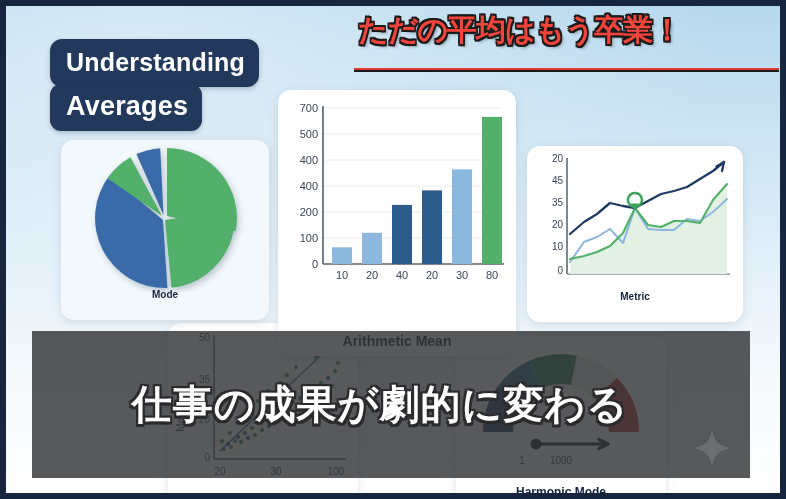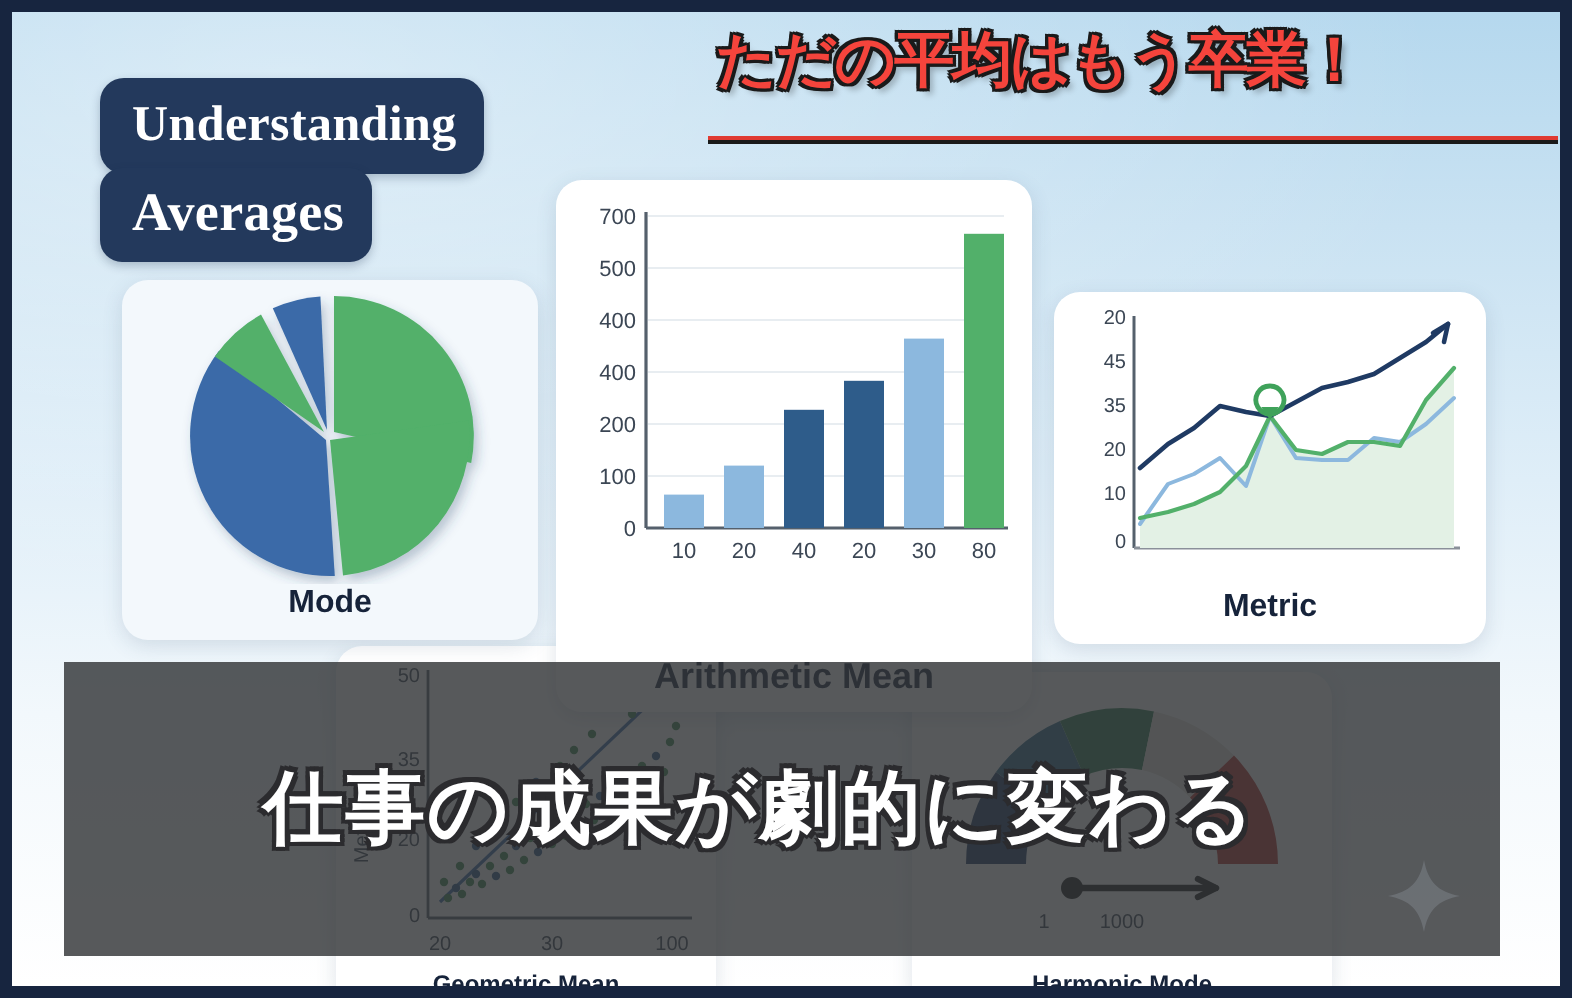--- a/index.html
+++ b/index.html
@@ -18,21 +18,21 @@
       linear-gradient(to bottom, #b5d8ee 0%, #c9e2f2 22%, #dfeef8 48%, #f2f8fc 72%, #ffffff 100%);
   }
   
   #canvas::before{
     content:""; position:absolute; inset:0;
     background: radial-gradient(120% 85% at 18% 8%, rgba(255,255,255,.45), rgba(255,255,255,0) 62%);
     pointer-events:none;
   }
 
   
-  .title-wrap{ position:absolute; left:44px; top:33px; z-index:6;font-family:Liberation Serif, serif; }
+  .title-wrap{ position:absolute; left:44px; top:33px; z-index:6; }
   .chip{
     background:#23395c; color:#ffffff; border-radius:12px;
     font-weight:bold; letter-spacing:.2px; line-height:1;
     box-shadow:0 2px 5px rgba(20,40,70,.25);
     display:inline-block;
   }
   .chip.line1{ font-size:25px; padding:11px 14px 12px 16px; }
   .chip.line2{ font-size:27px; padding:9px 14px 11px 16px; margin-top:-3px; border-radius:11px; }
 
   
@@ -53,22 +53,22 @@
     background:#e03a32; border-bottom:2px solid #1a1a1a;
   }
 
   
   .card{
     position:absolute; background:#ffffff; border-radius:13px;
     box-shadow:0 3px 10px rgba(60,90,120,.16);
     z-index:4;
   }
   .card-label{
-    position:absolute; left:0; right:0; bottom:9px; text-align:center;
-    font-size:16px; font-weight:bold; color:#16233a;
+    position:absolute; left:0; right:0; bottom:20px; text-align:center;
+    font-size:10px; font-weight:bold; color:#16233a;
   }
 
   #card-mode { left:55px;  top:134px; width:208px; height:180px; background:#f3f8fc; }
   #card-arith{ left:272px; top:84px;  width:238px; height:266px; }
   #card-median{left:521px; top:140px; width:216px; height:176px; }
 
   svg{ display:block; }
 
   
   #overlay{
@@ -181,21 +181,21 @@
 
       <g class="tickfont" text-anchor="middle">
         <text x="64" y="189">10</text>
         <text x="94" y="189">20</text>
         <text x="124" y="189">40</text>
         <text x="154" y="189">20</text>
         <text x="184" y="189">30</text>
         <text x="214" y="189">80</text>
       </g>
     </svg>
-    <div class="card-label" style="font-size:18px;bottom:7px;">Arithmetic Mean</div>
+    <div class="card-label" style="font-size:14px;bottom:7px;">Arithmetic Mean</div>
   </div>
 
   <div class="card" id="card-median">
     <svg width="216" height="148" viewBox="0 0 216 148">
 
       <line x1="40" y1="12" x2="40" y2="128" stroke="#55606c" stroke-width="1.5"></line>
       <line x1="40" y1="128" x2="203" y2="128" stroke="#8a9099" stroke-width="1.5"></line>
 
       <g class="tickfont-sm" text-anchor="end">
         <text x="36" y="16">20</text>
@@ -284,21 +284,20 @@
         <circle cx="119" cy="52" r="2.1" fill="#3F8A52"></circle>
             <circle cx="112" cy="60" r="2.1" fill="#3F8A52"></circle>
         <circle cx="100" cy="68" r="2.1" fill="#2E5C8A"></circle>
             <circle cx="90" cy="78" r="2.1" fill="#3F8A52"></circle>
         <circle cx="80" cy="90" r="2.1" fill="#3F8A52"></circle>
             <circle cx="70" cy="100" r="2.1" fill="#2E5C8A"></circle>
         <circle cx="62" cy="110" r="2.1" fill="#3F8A52"></circle>
             <circle cx="54" cy="118" r="2.1" fill="#3F8A52"></circle>
       </g>
     </svg>
-    <div class="bg-label">Geometric Mean</div>
   </div>
 
   <div class="bg-card" id="card-harm">
     <svg width="210" height="140" viewBox="0 0 210 140">
       <g transform="translate(105,96)">
         <path d="M -78,0 A 78,78 0 0 1 -63,-46 L -39,-28 A 48,48 0 0 0 -48,0 Z" fill="#1F3A63"></path>
         <path d="M -63,-46 A 78,78 0 0 1 -31,-71.5 L -19,-44 A 48,48 0 0 0 -39,-28 Z" fill="#2E6B8A"></path>
         <path d="M -31,-71.5 A 78,78 0 0 1 16,-76.3 L 10,-47 A 48,48 0 0 0 -19,-44 Z" fill="#2F7D52"></path>
         <path d="M 16,-76.3 A 78,78 0 0 1 56,-54.2 L 34,-33.3 A 48,48 0 0 0 10,-47 Z" fill="#E6E4DC"></path>
         <path d="M 56,-54.2 A 78,78 0 0 1 78,0 L 48,0 A 48,48 0 0 0 34,-33.3 Z" fill="#B8342E"></path>

